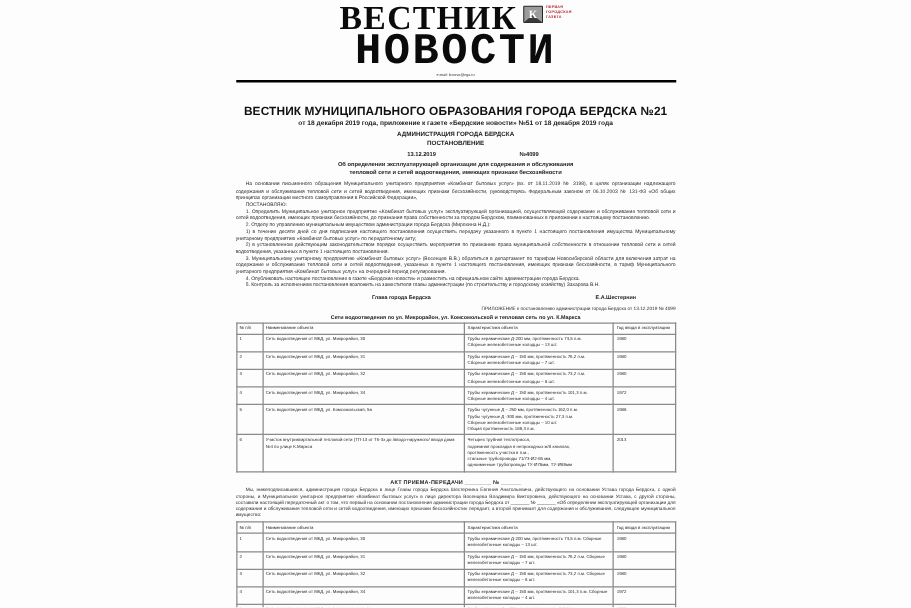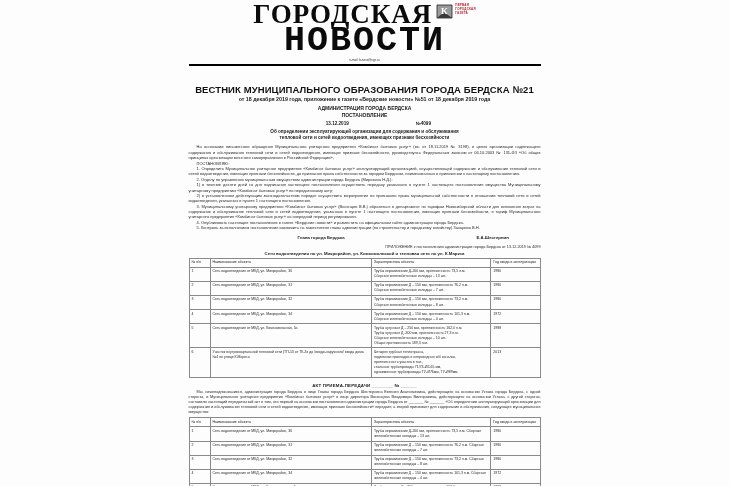--- a/index.html
+++ b/index.html
@@ -50,21 +50,21 @@
   .akt-para{font-size:3.8px;line-height:1.35;text-align:justify;text-indent:8px;margin-top:2px;color:#2a2a2a;}
 </style>
 </head>
 <body>
 
 <div class="canvas">
   <div class="doc">
 
     <div class="masthead">
       <div class="mast-row1">
-        <span class="mast-line1">ГОРОДСКАЯ</span>
+        <span class="mast-line1">ВЕСТНИК</span>
         <span class="mast-logo">
           <svg width="17" height="15" viewBox="0 0 17 15">
             <polygon points="1,1 16,1 16,14 1,14" fill="#9b9b9b" stroke="#222" stroke-width="0.8"></polygon>
             <polygon points="1,14 16,14 8,8" fill="#3a3a3a"></polygon>
             <text x="5" y="10" font-size="9" font-family="Liberation Serif, serif" font-weight="bold" fill="#ffffff">К</text>
           </svg>
           <span class="logo-tag" style="color:#b5212a;">ПЕРВАЯ
 ГОРОДСКАЯ
 ГАЗЕТА</span>
         </span>

